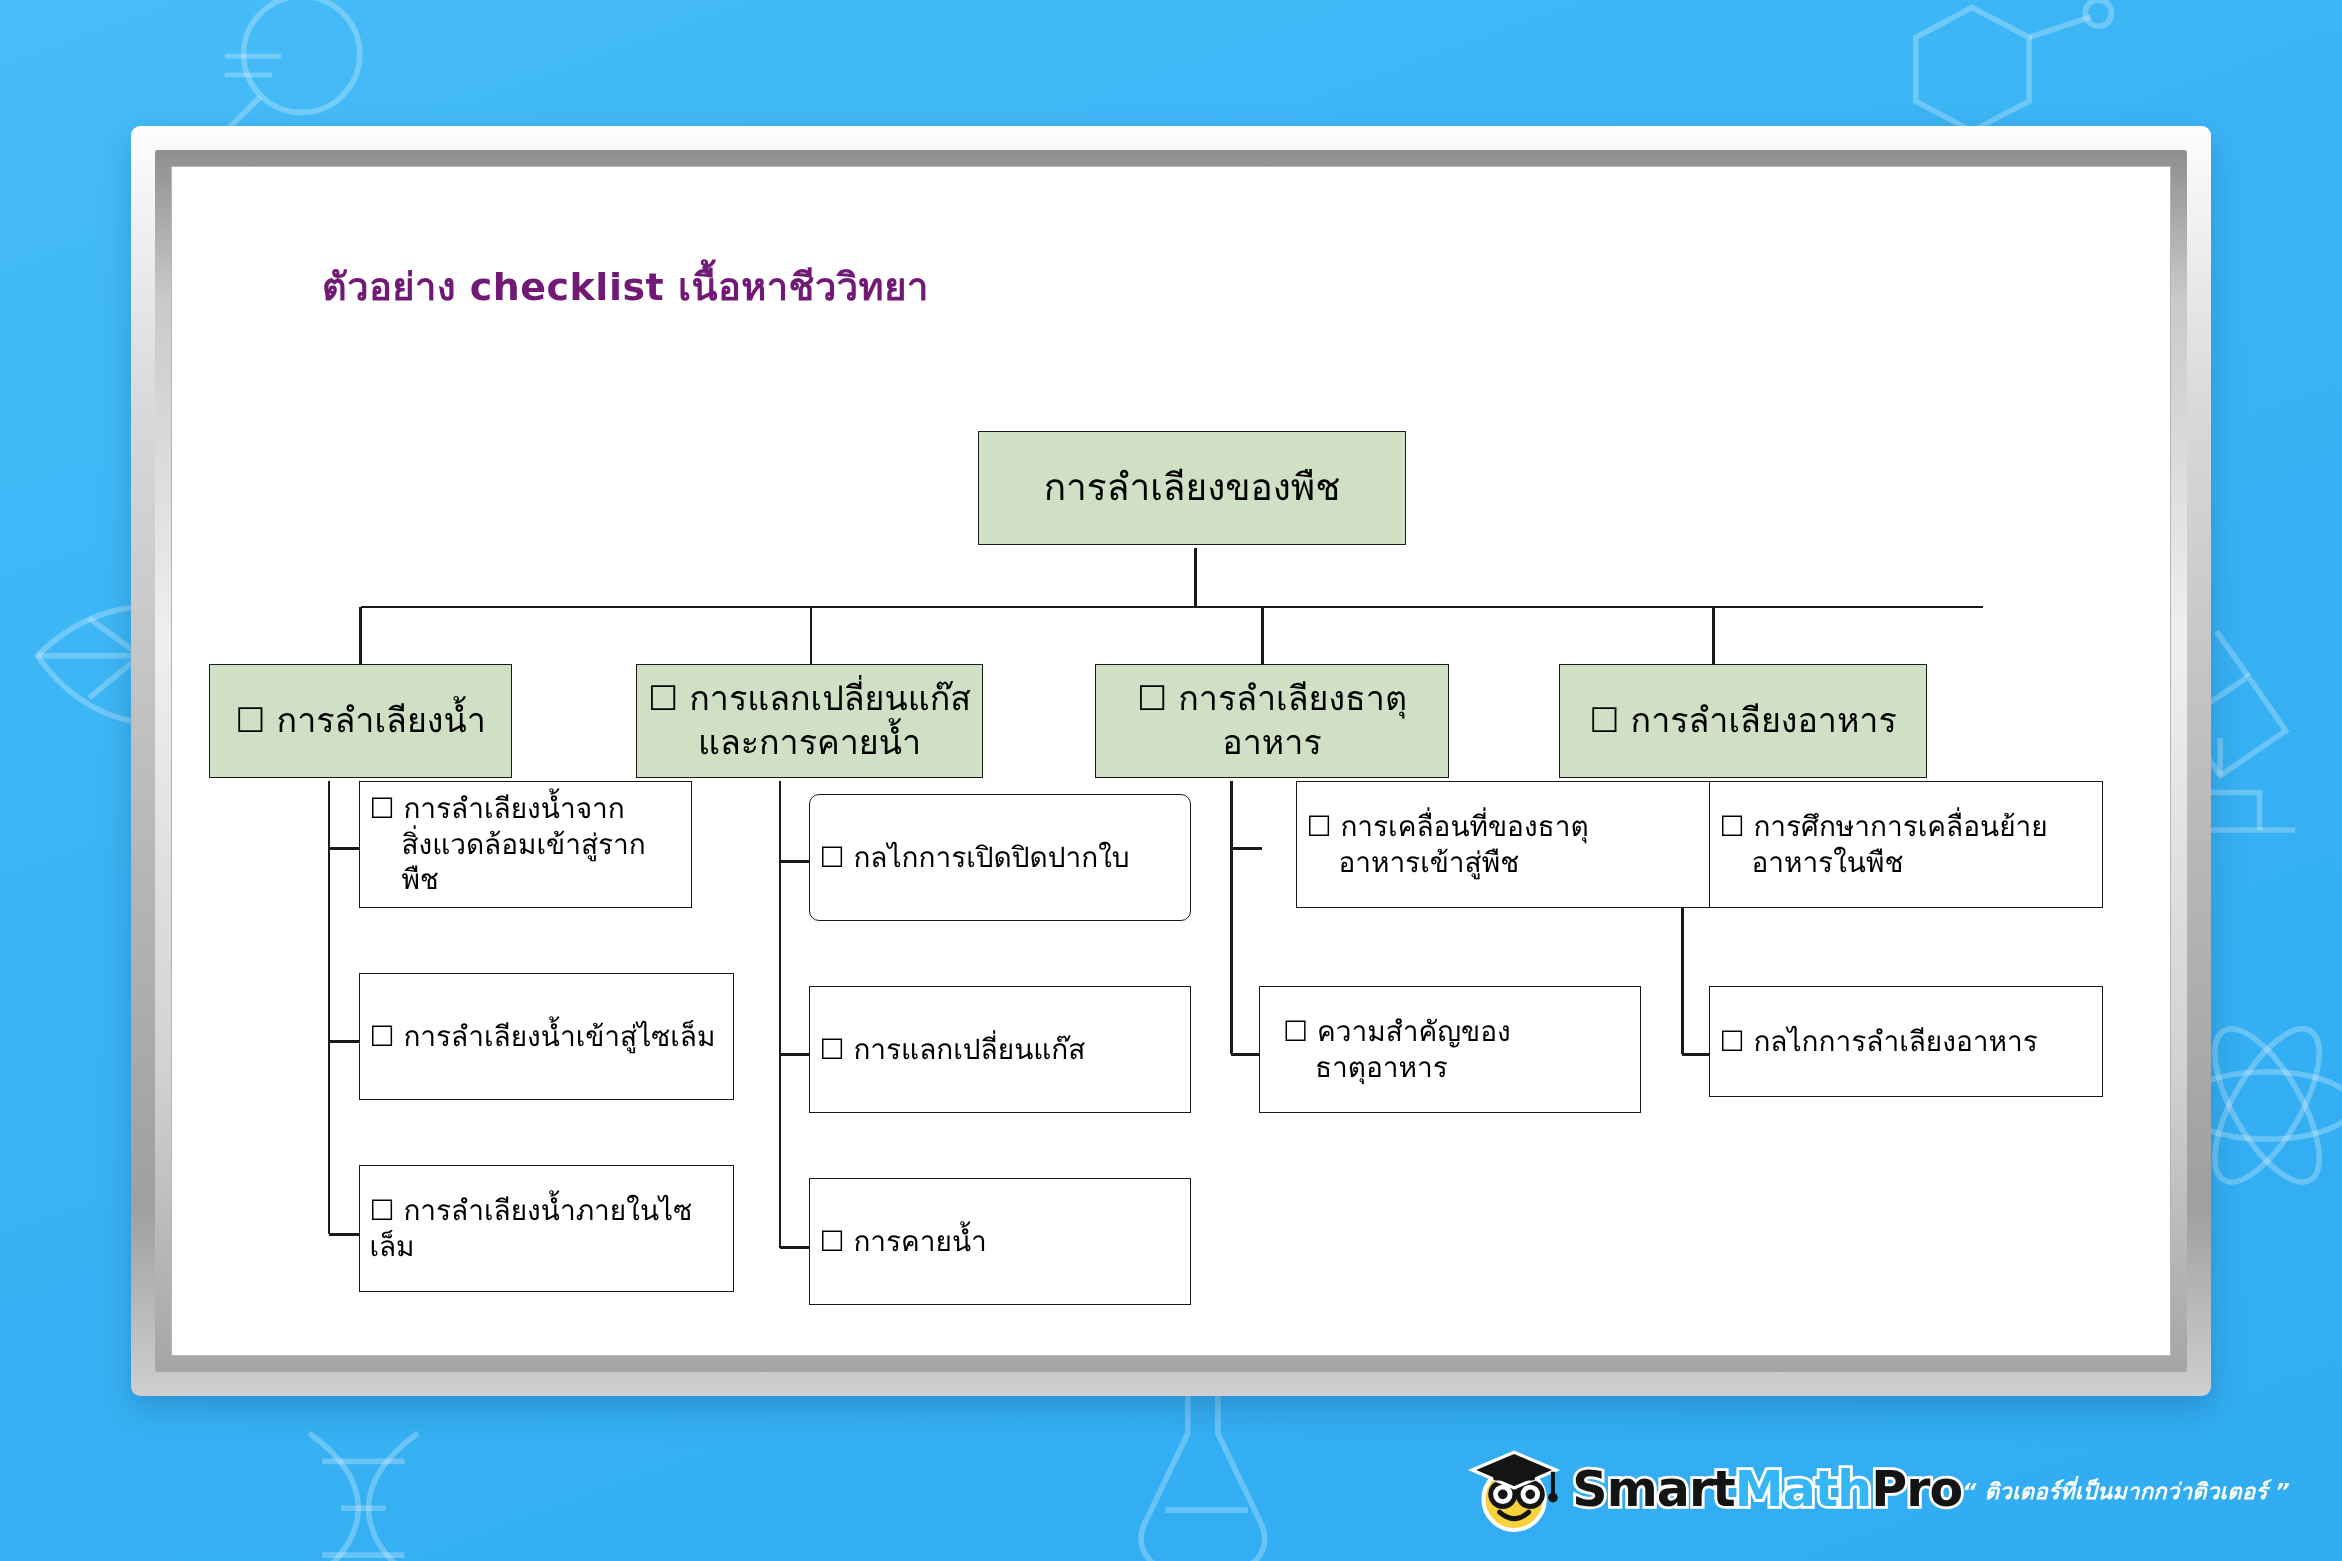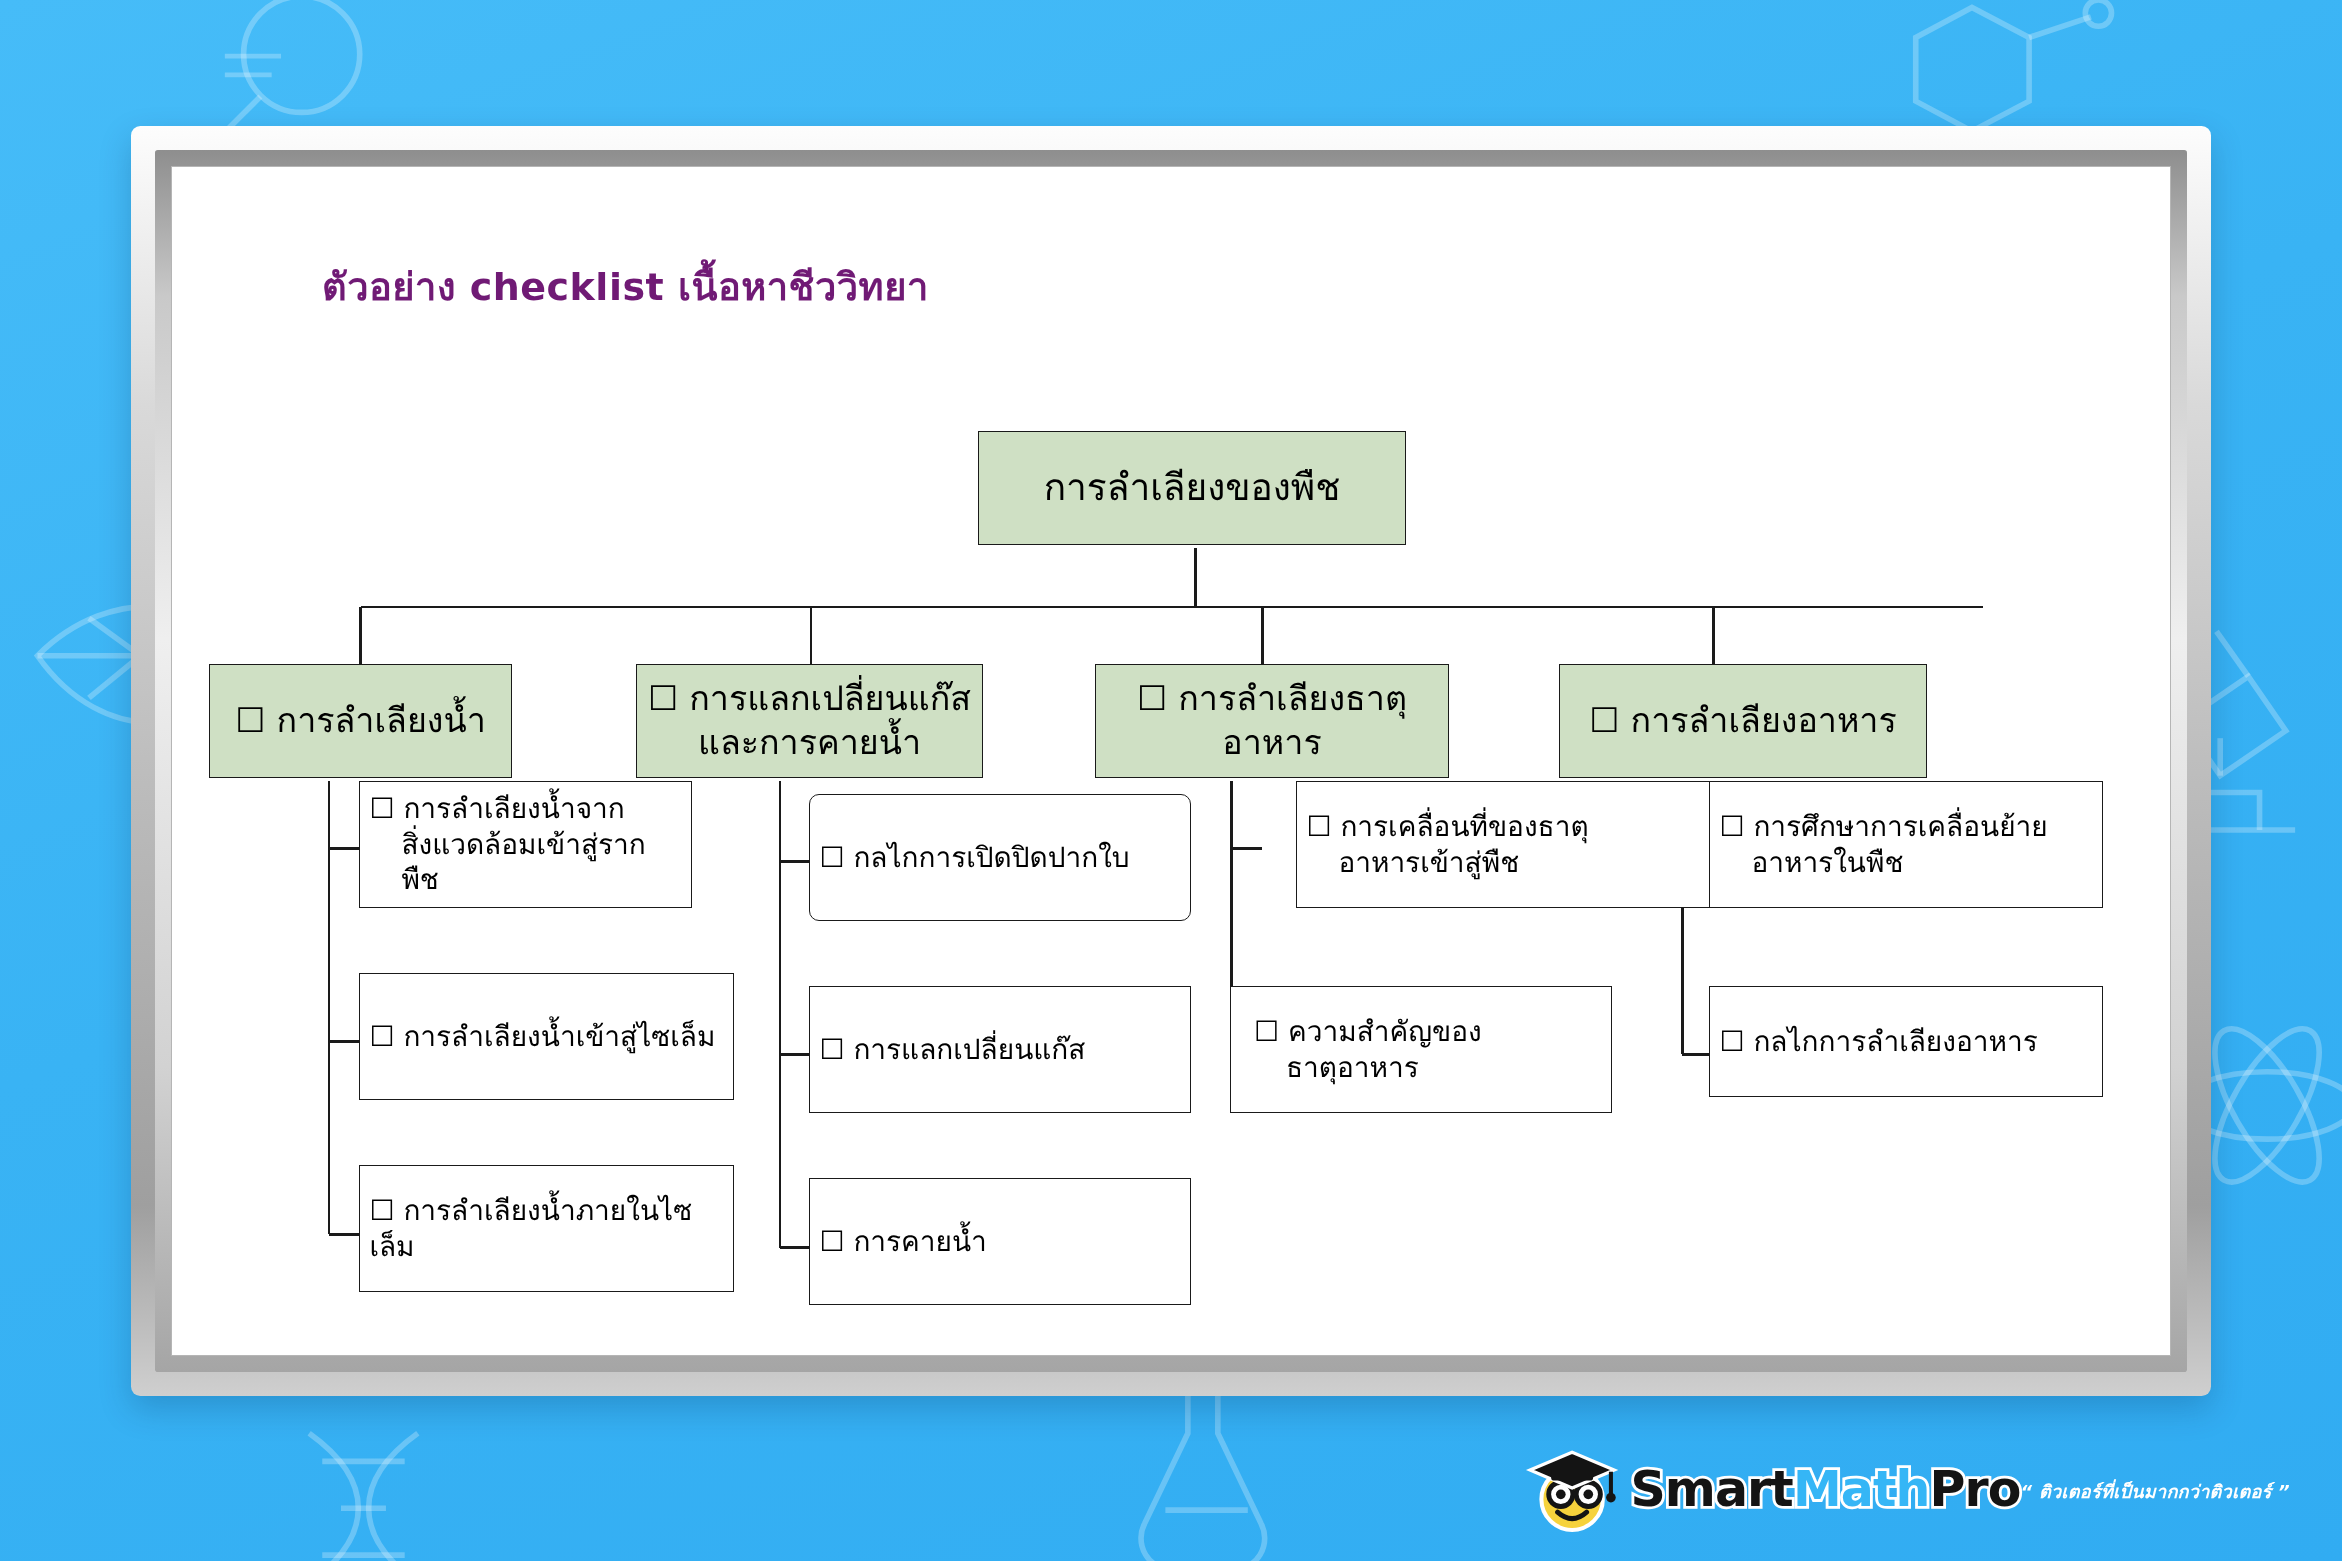--- a/index.html
+++ b/index.html
@@ -87,21 +87,21 @@
   #logo-word{
     font-size:49px;font-weight:bold;letter-spacing:-0.9px;line-height:1;
     white-space:nowrap;
     -webkit-text-stroke:5.6px #ffffff;
     paint-order:stroke fill;
   }
   #logo-word .smart{color:#141414;}
   #logo-word .math{color:#35b6f6;}
   #logo-word .pro{color:#141414;}
   #logo-tagline{
-    margin-top:3.7px;font-size:18px;font-weight:bold;font-style:italic;
+    margin-top:3.7px;font-size:22px;font-weight:bold;font-style:italic;
     color:#ffffff;white-space:nowrap;letter-spacing:0.3px;
   }
 </style>
 </head>
 <body>
 
 <div id="bg">
   <svg id="bg-doodles" viewBox="0 0 2500 1667" preserveAspectRatio="none">
     <g fill="none" stroke="#ffffff" stroke-opacity="0.26" stroke-width="6">
 
@@ -235,21 +235,21 @@
           <span class="txt">☐ การคายน้ำ</span>
         </div>
 
         <div class="node white leaf leftalign" style="left:1124px;top:614px;width:436px;height:127px;">
           <span>
             <span class="txt">☐ การเคลื่อนที่ของธาตุ</span>
             <span class="txt" style="padding-left:32px;">อาหารเข้าสู่พืช</span>
           </span>
         </div>
 
-        <div class="node white leaf leftalign" style="left:1058px;top:819px;width:382px;height:127px;padding-left:23px;">
+        <div class="node white leaf leftalign" style="left:1087px;top:819px;width:382px;height:127px;padding-left:23px;">
           <span>
             <span class="txt">☐   ความสำคัญของ</span>
             <span class="txt" style="padding-left:32px;">ธาตุอาหาร</span>
           </span>
         </div>
 
         <div class="node white leaf leftalign" style="left:1537px;top:614px;width:394px;height:127px;">
           <span>
             <span class="txt">☐ การศึกษาการเคลื่อนย้าย</span>
             <span class="txt" style="padding-left:32px;">อาหารในพืช</span>

